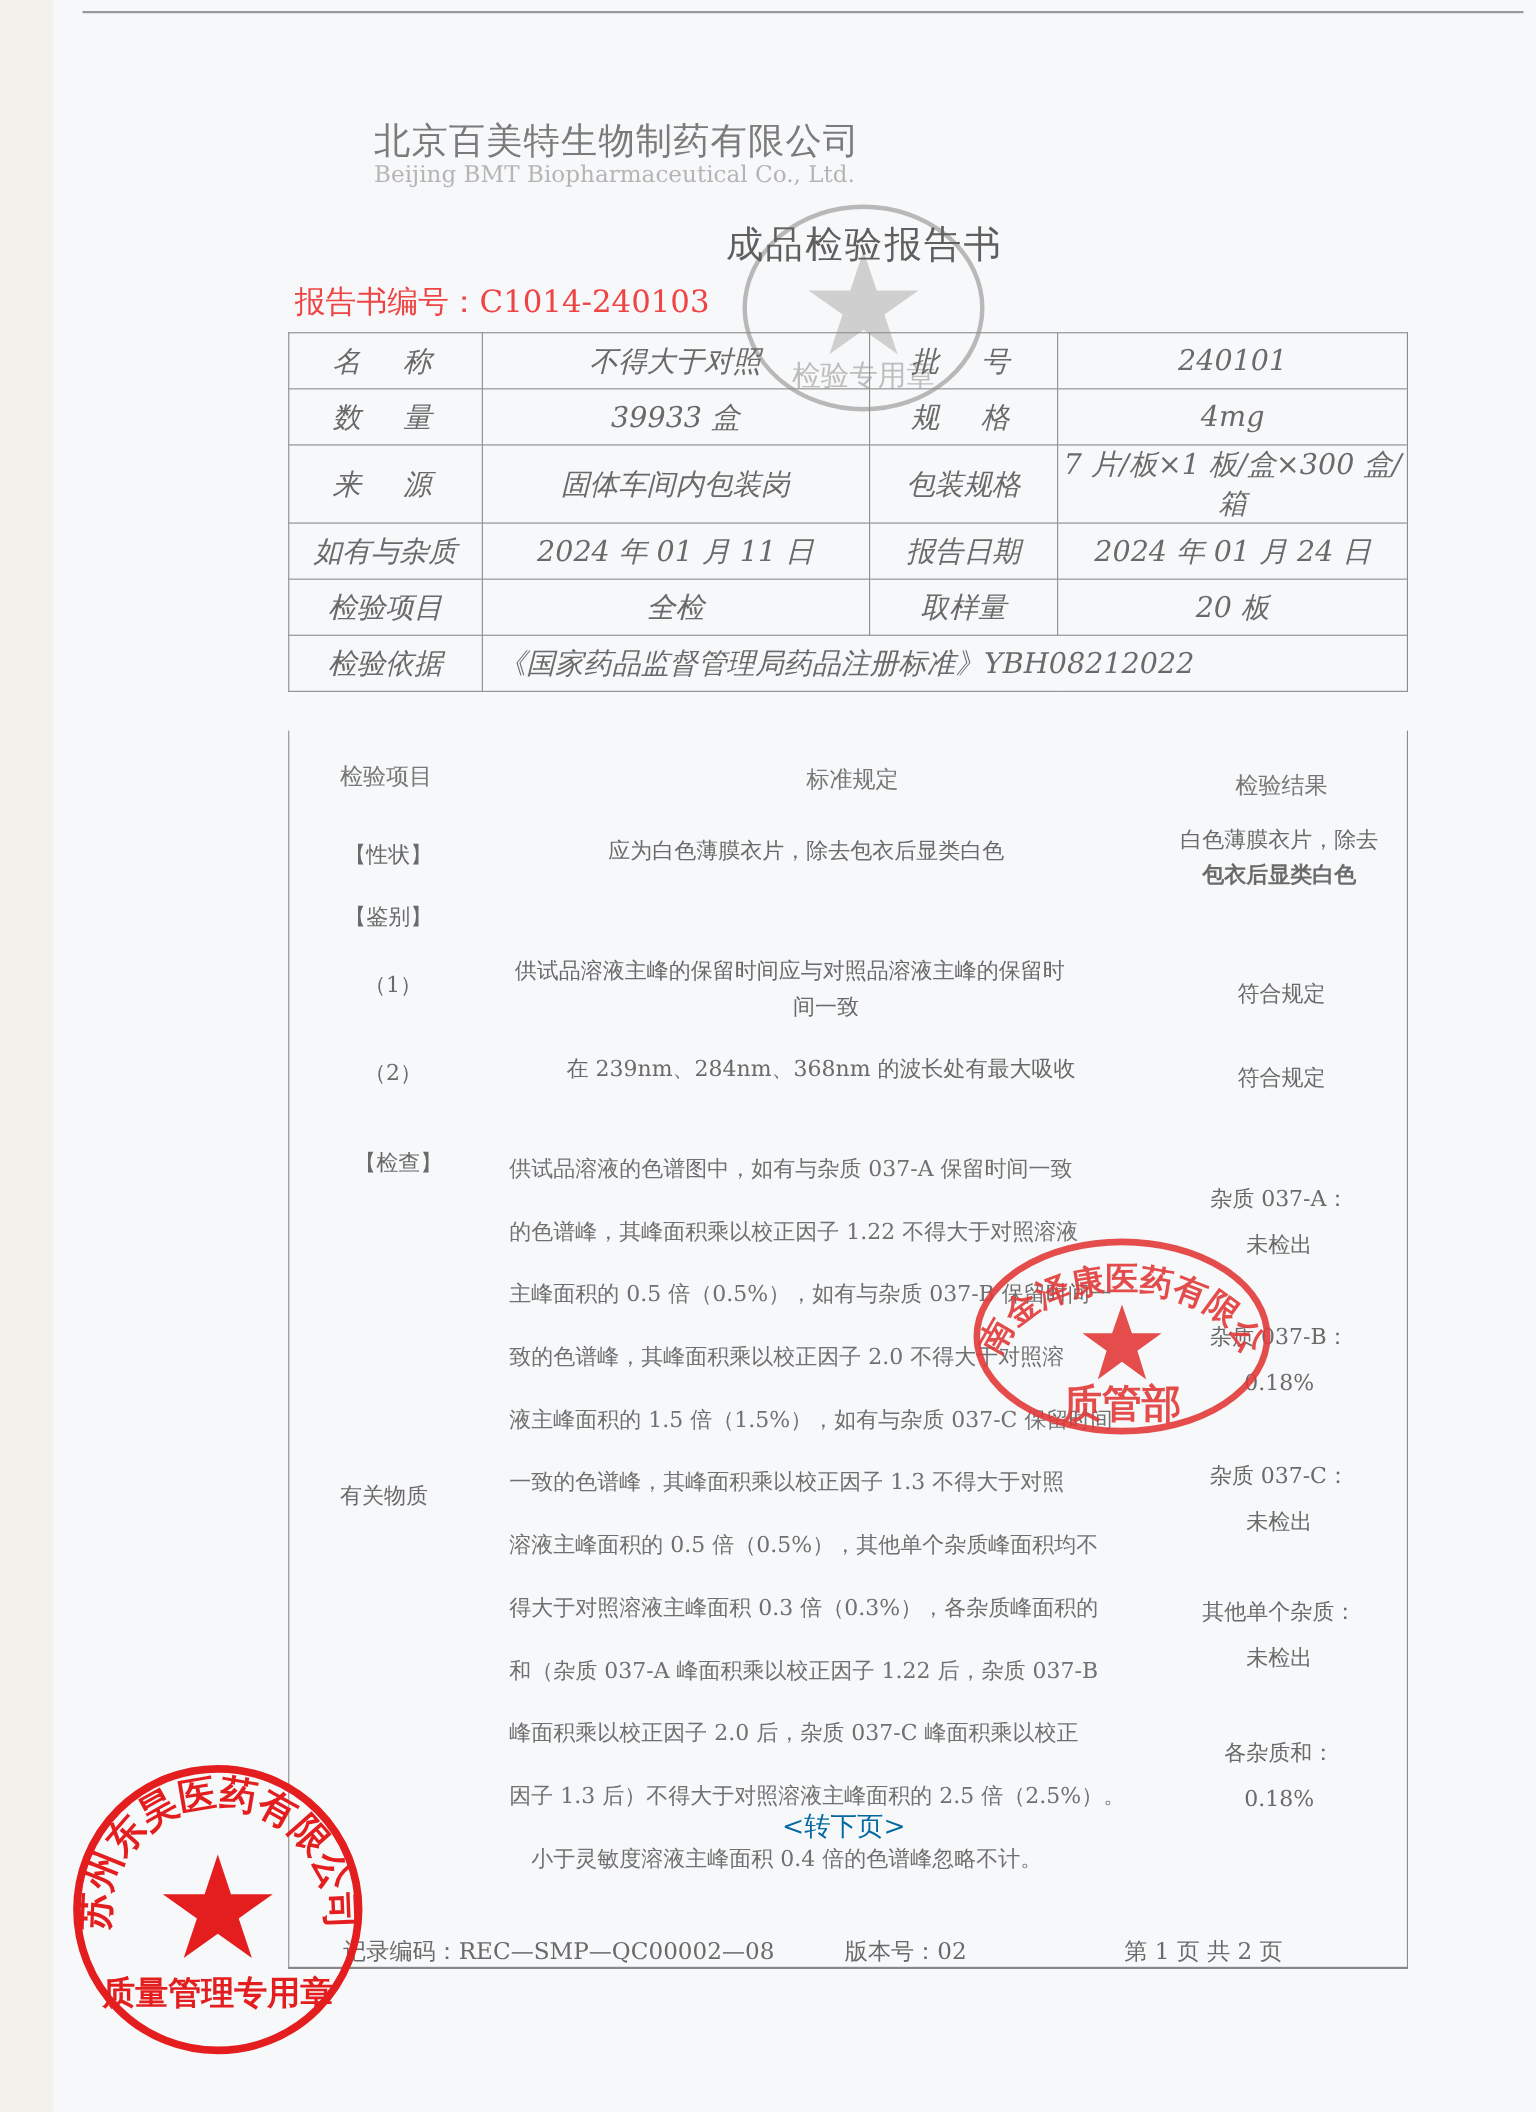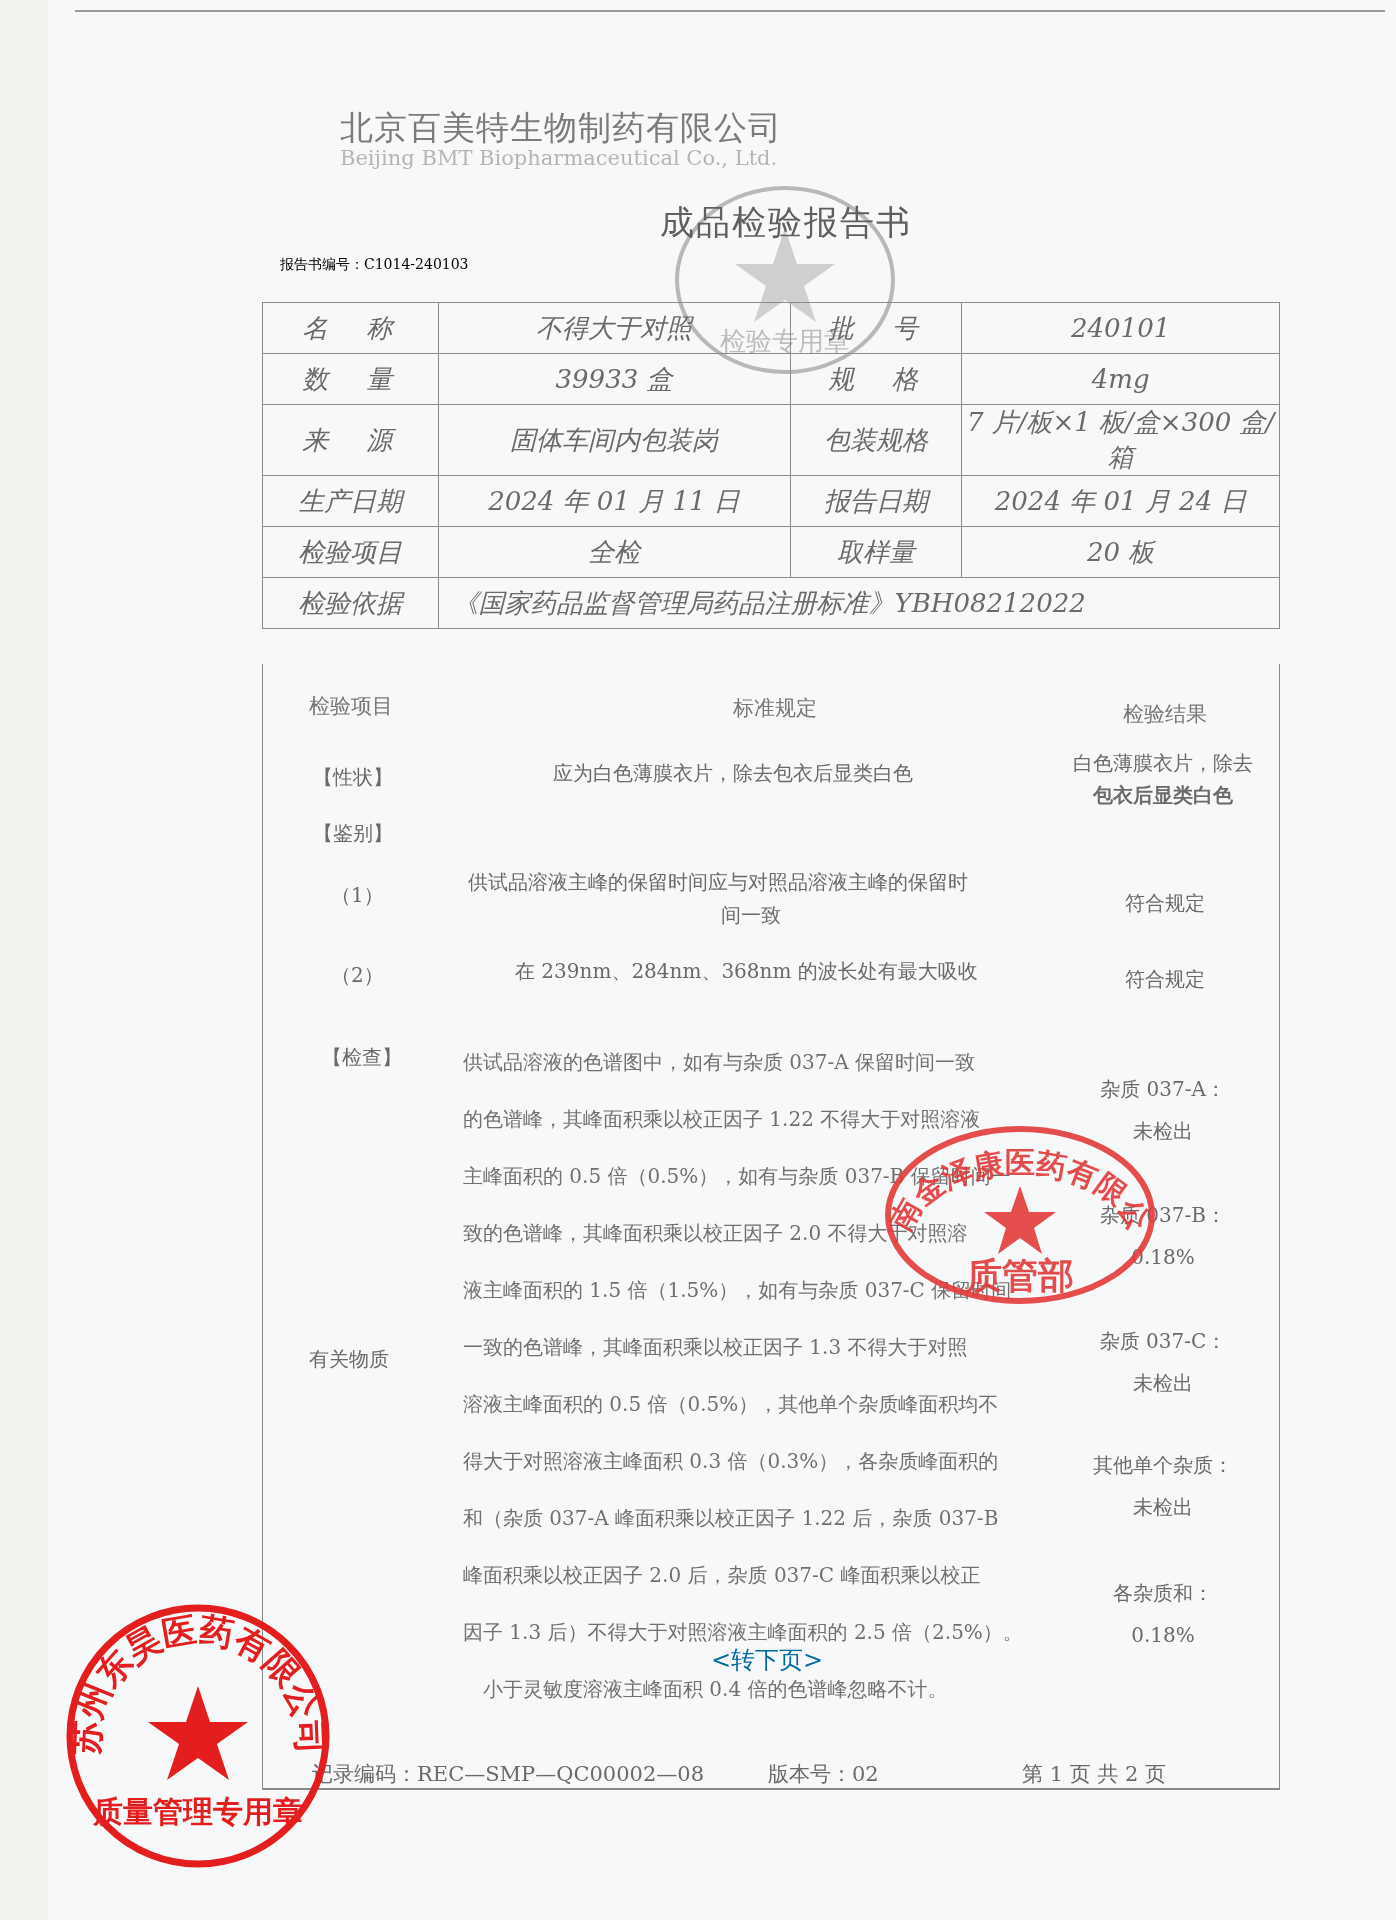--- a/index.html
+++ b/index.html
@@ -8,21 +8,21 @@
     background:#f7f8fa;
     font-family:"DejaVu Serif","Liberation Serif",serif;
     color:#6a6a6a;
   }
   .leftstrip { position:absolute; left:0; top:0; width:48px; height:1920px; background:#f3f1ec; }
   .scan-top-line { position:absolute; left:75px; top:10px; width:1310px; height:2px; background:#9a9a9a; }
   .abs { position:absolute; }
   .company-cn { left:340px; top:106px; font-family:"DejaVu Sans","Liberation Sans",sans-serif; font-size:33px; color:#7b7b7b; letter-spacing:1px; }
   .company-en { left:340px; top:146px; font-size:21px; color:#b5b5b5; }
   .doc-title { left:660px; top:200px; font-size:34px; color:#5f5f5f; letter-spacing:2px; }
-  .report-no { left:280px; top:256px; font-size:14px; color:#000000; }
+  .report-no { left:268px; top:256px; font-size:28px; color:#ef4444; }
 
   table.info { position:absolute; left:262px; top:302px; width:1018px; border-collapse:collapse; }
   table.info td { border:1.5px solid #8c8c8c; height:50px; text-align:center; font-size:26px; color:#6a6a6a; padding:0 4px;font-style:italic; }
   table.info td.lbl { letter-spacing:6px; }
   .c1 { width:172px; } .c2 { width:357px; } .c3 { width:168px; } .c4 { width:320px; }
   table.info td.basis { text-align:left; padding-left:14px; }
 
   .results { position:absolute; left:262px; top:664px; width:1016px; height:1124px;
     border-left:1.5px solid #8c8c8c; border-right:1.5px solid #8c8c8c; border-bottom:2px solid #888; }
   .rtxt { position:absolute; font-size:20px; color:#6a6a6a; }
@@ -68,21 +68,21 @@
     <td class="lbl">规　格</td>
     <td>4mg</td>
   </tr>
   <tr>
     <td class="lbl">来　源</td>
     <td>固体车间内包装岗</td>
     <td>包装规格</td>
     <td>7 片/板×1 板/盒×300 盒/箱</td>
   </tr>
   <tr>
-    <td>生产日期</td>
+    <td>如有与杂质</td>
     <td>2024 年 01 月 11 日</td>
     <td>报告日期</td>
     <td>2024 年 01 月 24 日</td>
   </tr>
   <tr>
     <td>检验项目</td>
     <td>全检</td>
     <td>取样量</td>
     <td>20 板</td>
   </tr>

